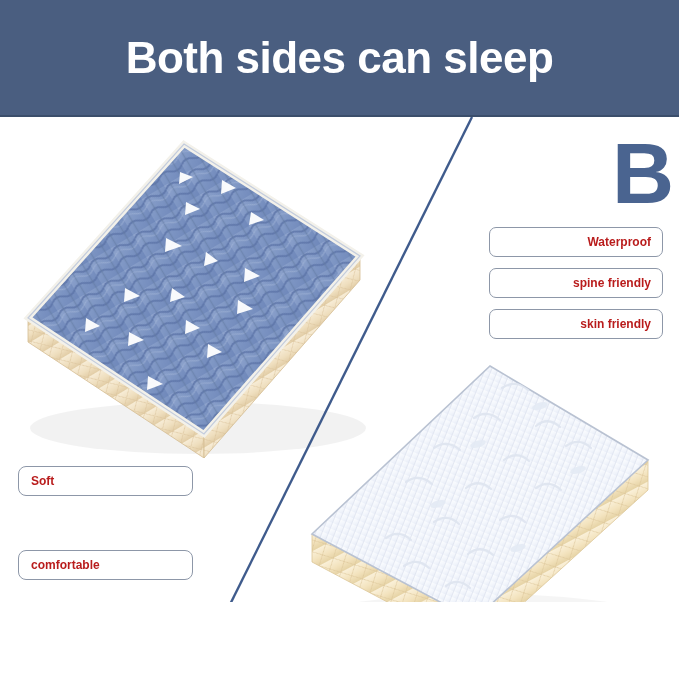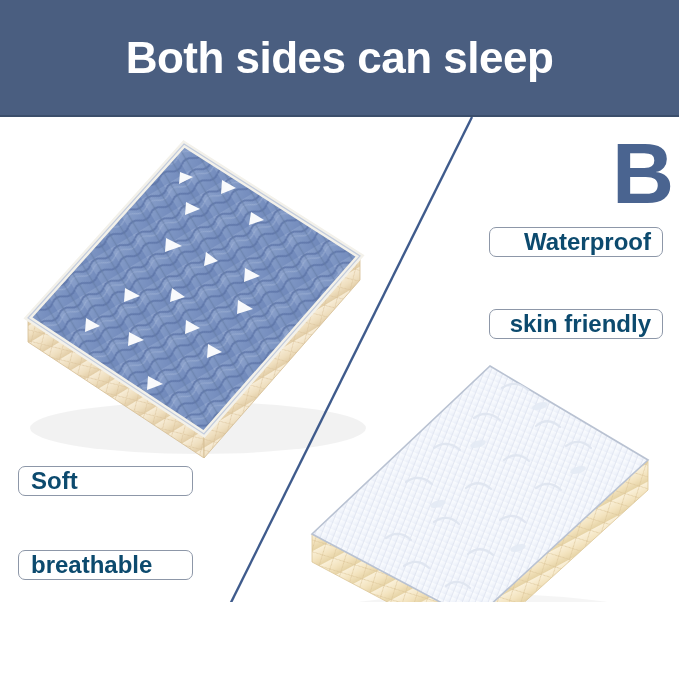--- a/index.html
+++ b/index.html
@@ -67,37 +67,38 @@
   
   .pill {
     position: absolute;
     height: 30px;
     border: 1.5px solid #8d97a8;
     border-radius: 7px;
     background: #ffffff;
     box-sizing: border-box;
     display: flex;
     align-items: center;
-    color: #0c4a6e;
-    font-size: 24px;
+    color: #b91c1c;
+    font-size: 12px;
     font-weight: bold;
     font-family: "Liberation Sans", sans-serif;
     white-space: nowrap;
   }
   .pill-b {
     left: 489px;
     width: 174px;
     justify-content: flex-end;
     padding-right: 11px;
   }
   .pill-a {
     left: 18px;
     width: 175px;
     justify-content: flex-start;
     padding-left: 12px;
+    border-radius: 8px;
   }
   .pill-b-1 { top: 227px; }
   .pill-b-2 { top: 268px; }
   .pill-b-3 { top: 309px; padding-left: 46px; }
   .pill-a-1 { top: 466px; }
   .pill-a-2 { top: 508px; }
   .pill-a-3 { top: 550px; }
 
   
   .product {
@@ -241,20 +242,21 @@
     </g>
   </svg>
 
   <svg class="divider" viewBox="0 0 679 562">
     <line x1="472" y1="0" x2="193" y2="562" stroke="#3f5b8c" stroke-width="2.4"></line>
   </svg>
 
   <div class="side-letter letter-b">B</div>
 
   <div class="pill pill-b pill-b-1">Waterproof</div>
+  <div class="pill pill-b pill-b-2">spine friendly</div>
   <div class="pill pill-b pill-b-3">skin friendly</div>
 
   <div class="pill pill-a pill-a-1">Soft</div>
-  <div class="pill pill-a pill-a-3">breathable</div>
+  <div class="pill pill-a pill-a-3">comfortable</div>
 
   <div class="side-letter letter-a">A</div>
 
 </div>
 
 </body></html>

